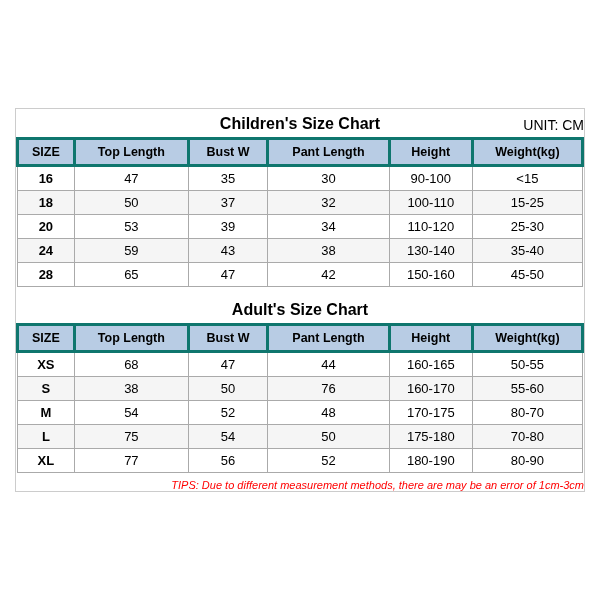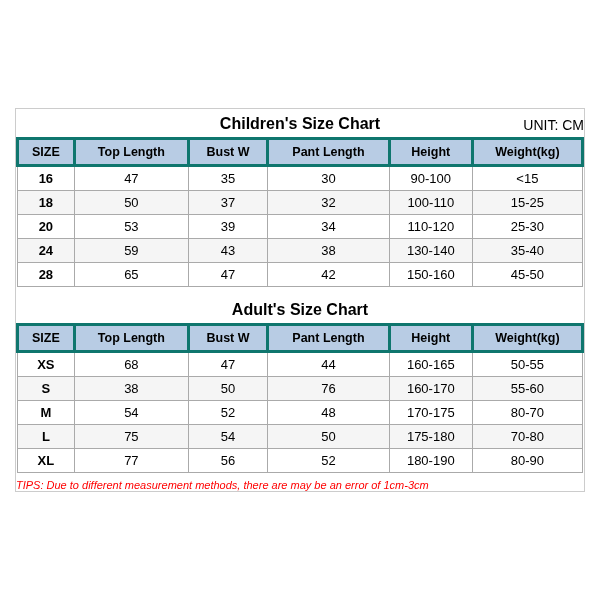--- a/index.html
+++ b/index.html
@@ -58,21 +58,21 @@
     }
     td:first-child {
       font-weight: bold;
     }
     .adult-section {
       margin-top: 8px;
     }
     .tips {
       color: red;
       font-size: 11px;
-      text-align: left;
+      text-align: right;
       margin-top: 6px;
       font-style: italic;
     }
   </style>
 </head>
 <body>
 
 <div class="chart-container">
 
   <div class="section-title">

